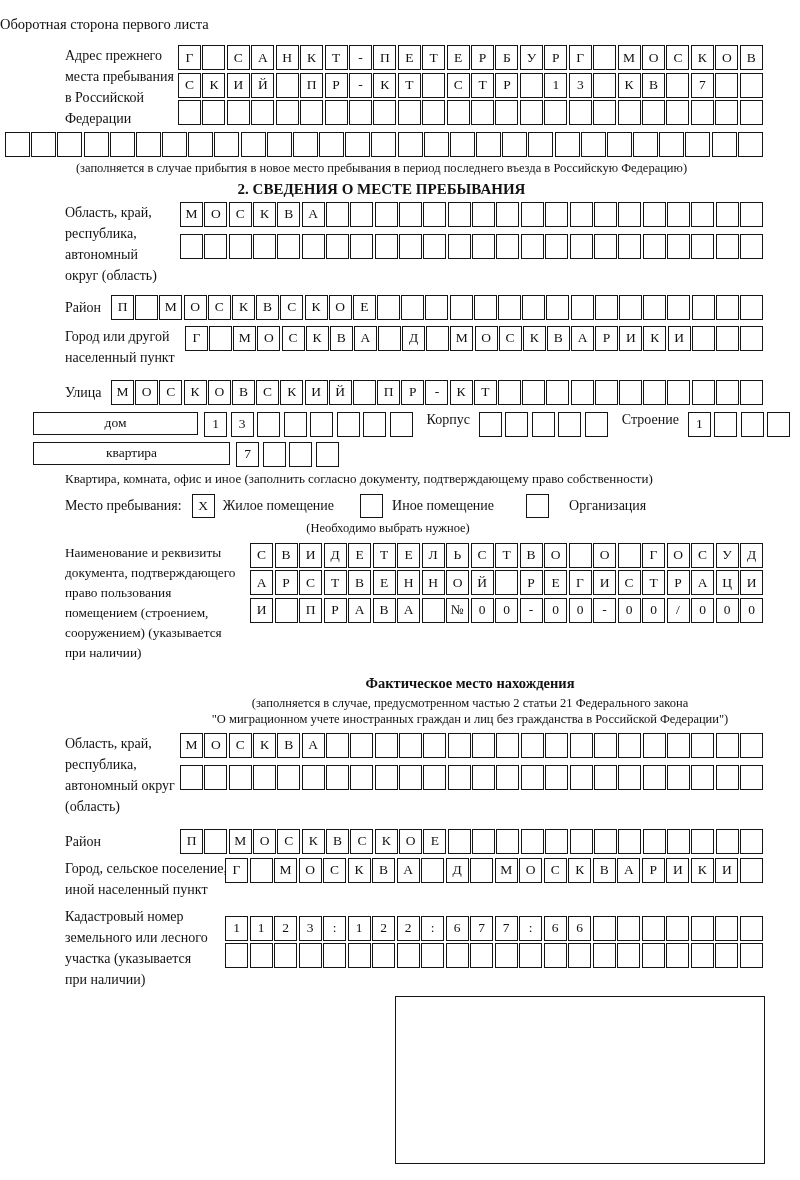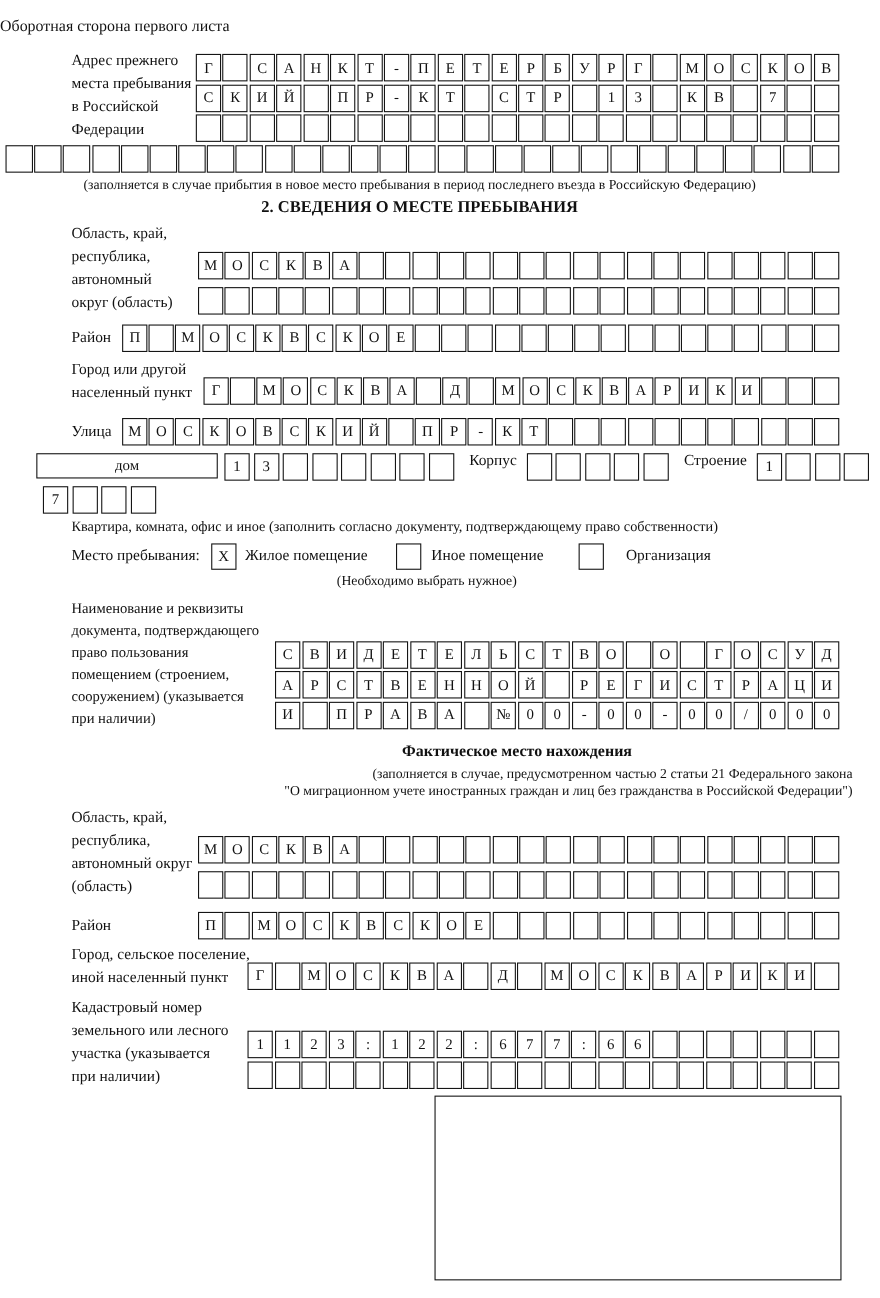--- a/index.html
+++ b/index.html
@@ -5,21 +5,21 @@
   html,body{margin:0;padding:0;background:#fff;}
   body{width:800px;height:1180px;overflow:hidden;}
   .sheet{
     width:800px;height:1180px;box-sizing:border-box;
     padding:16px 37px 0 0;
     font-family:"Liberation Serif","DejaVu Serif",serif;
     color:#111;background:#fff;
   }
   .hdr{text-align:left;font-size:14.5px;margin-right:20px;}
 
-  .grp{display:flex;align-items:flex-end;}
+  .grp{display:flex;align-items:flex-start;}
   .grp.vcenter{align-items:center;justify-content:center;}
   .lbl{font-size:14px;line-height:21px;margin-left:65px;flex-shrink:0;}
   .lbl div{white-space:nowrap;}
   .lw113{width:113px}.lw115{width:115px}.lw46{width:46px}
   .lw120{width:120px}.lw185{width:185px;font-size:13.3px;line-height:20px;}
   .lw160{width:160px}
   .rows{flex:1;min-width:0;}
   .cells{display:flex;justify-content:space-between;}
   .cells + .cells{margin-top:2.5px;}
   .gap8 + .cells{margin-top:7px;}
@@ -46,21 +46,21 @@
   .capt{font-size:13px;margin:4px 0 0 65px;}
 
   .mestorow{display:flex;align-items:center;margin-left:65px;margin-top:7px;font-size:14px;}
   .cb{width:21px;height:22px;border:1.6px solid #151515;display:flex;align-items:center;
       justify-content:center;font-size:13.5px;flex-shrink:0;}
   .mestorow .opt{white-space:nowrap;}
   .mnote{font-size:12.5px;text-align:center;width:450px;margin:3px 0 0 163px;}
 
   .facthdr{margin-left:165px;width:610px;text-align:center;margin-top:12px;}
   .facthdr .t{font-weight:bold;font-size:14.5px;}
-  .facthdr .n{font-size:12.5px;margin-top:4px;text-align:right;}
+  .facthdr .n{font-size:12.5px;margin-top:4px;}
 
   .stamp{width:368px;height:166px;border:1.6px solid #151515;margin:6px 0 0 395px;}
 
   .mt4{margin-top:4px}.mt6{margin-top:6px}.mt7{margin-top:7px}.mt8{margin-top:12px}
   .mt9{margin-top:9px}.mt12{margin-top:12px}
   .rows-offset{margin-top:10px;}
 </style>
 </head>
 <body>
 
@@ -382,20 +382,21 @@
     <div class="inlinelbl">Строение</div>
     <div class="fcells" style="margin-left:0">
         <div class="cell">1</div>
         <div class="cell"></div>
         <div class="cell"></div>
         <div class="cell"></div>
       </div>
   </div>
 
   <div class="domrow" style="margin-top:5px">
+    <div class="widebox wb-kv">квартира</div>
     <div class="fcells">
         <div class="cell">7</div>
         <div class="cell"></div>
         <div class="cell"></div>
         <div class="cell"></div>
       </div>
   </div>
   <div class="capt">Квартира, комната, офис и иное (заполнить согласно документу, подтверждающему право собственности)</div>
 
   <div class="mestorow">

